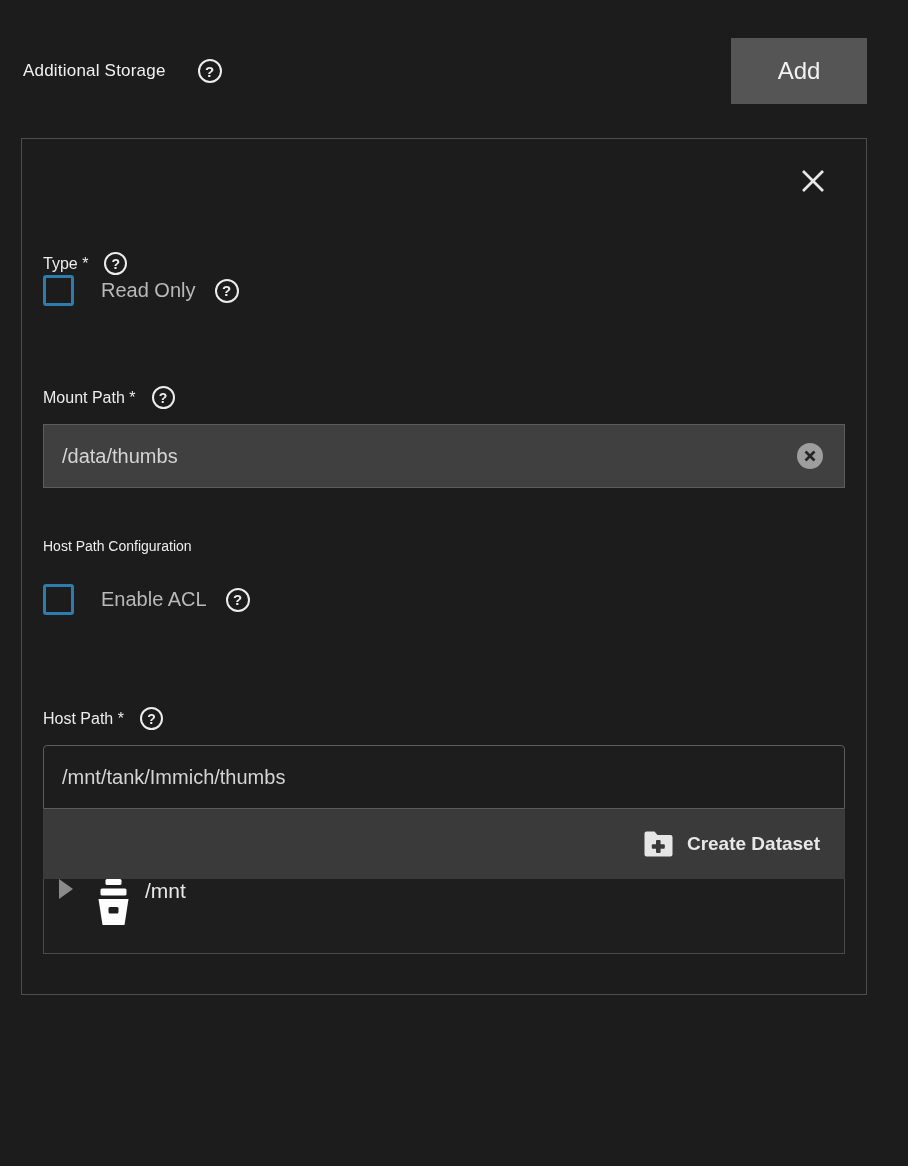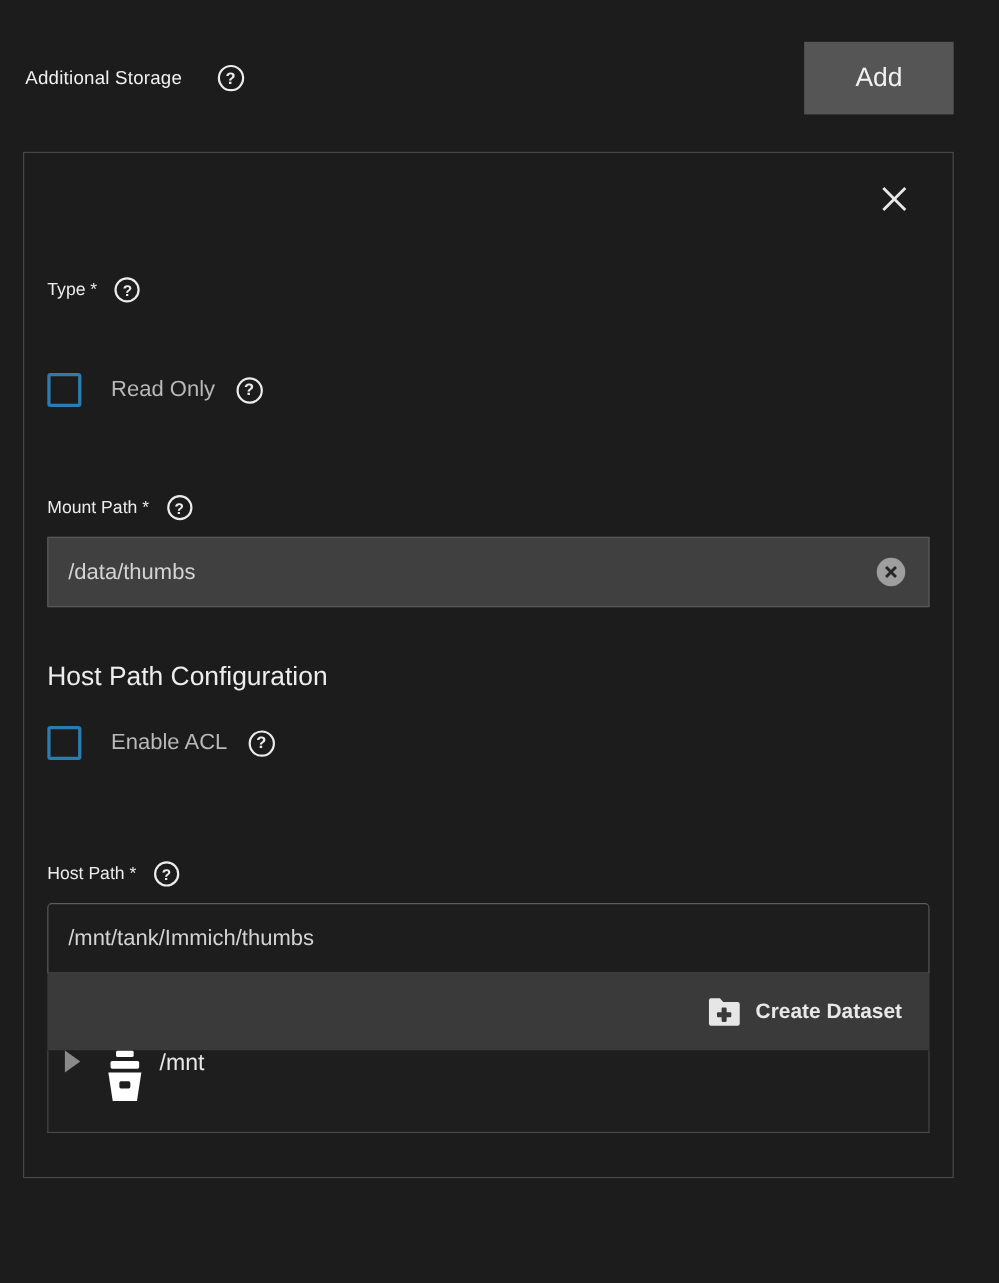--- a/index.html
+++ b/index.html
@@ -55,21 +55,21 @@
     padding: 0 26px 0 18px;
     cursor: pointer; background: #1d1d1d;
   }
   .select-value { font-size: 20px; color: #8f8f8f; }
   .select-arrow {
     width: 0; height: 0;
     border-left: 9px solid transparent; border-right: 9px solid transparent;
     border-top: 10px solid #b5b5b5;
   }
 
-  .checkbox-row { display: flex; align-items: center; margin-top: 64px; }
+  .checkbox-row { display: flex; align-items: center; }
   .checkbox-row.acl { margin-top: 30px; }
   .checkbox {
     width: 31px; height: 31px;
     border: 3px solid #2d7cad; border-radius: 3px;
     background: transparent; cursor: pointer; flex: 0 0 auto;
   }
   .checkbox-label { font-size: 20px; color: #b9b9b9; margin-left: 27px; }
   .checkbox-row .help-icon { margin-left: 19px; }
 
   .text-input-wrap { position: relative; margin-top: 15px; }
@@ -80,21 +80,21 @@
     color: #d4d4d4; font-size: 20px; font-family: inherit;
     padding: 0 60px 0 18px; outline: none;
   }
   .clear-btn {
     position: absolute; right: 22px; top: 50%; transform: translateY(-50%);
     width: 26px; height: 26px; border-radius: 50%;
     background: #9e9e9e; border: none; cursor: pointer;
     display: flex; align-items: center; justify-content: center; padding: 0;
   }
 
-  .section-heading { margin-top: 50px; font-size: 24px; color: #ededed; font-weight: 400; }
+  .section-heading { margin-top: 50px; font-size: 14px; color: #ededed; font-weight: 400; }
 
   .host-path-label { margin-top: 92px; }
 
   
   .explorer { margin-top: 15px; border-radius: 15px; }
   .explorer-input {
     width: 100%; height: 64px;
     background: #1d1d1d;
     border: 1px solid #5c5c5c; border-radius: 4px 4px 0 0;
     color: #d4d4d4; font-size: 20px; font-family: inherit;

